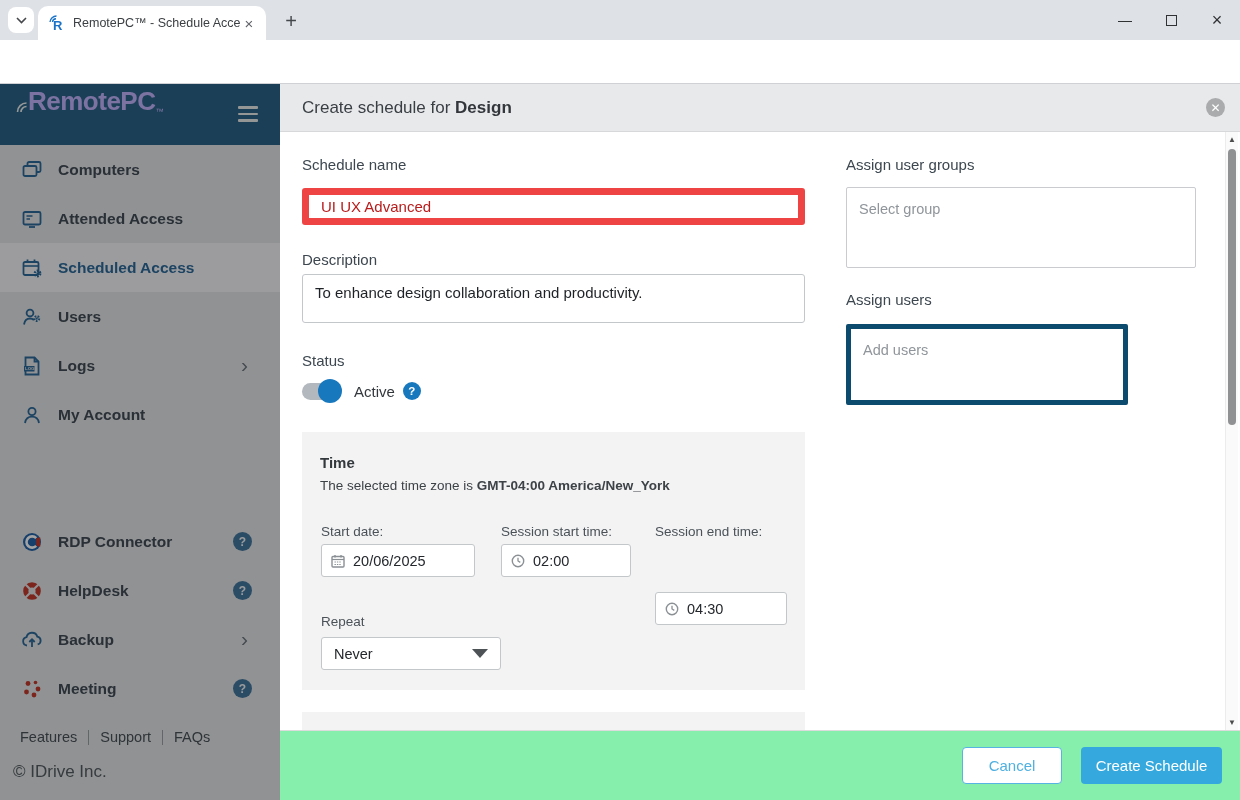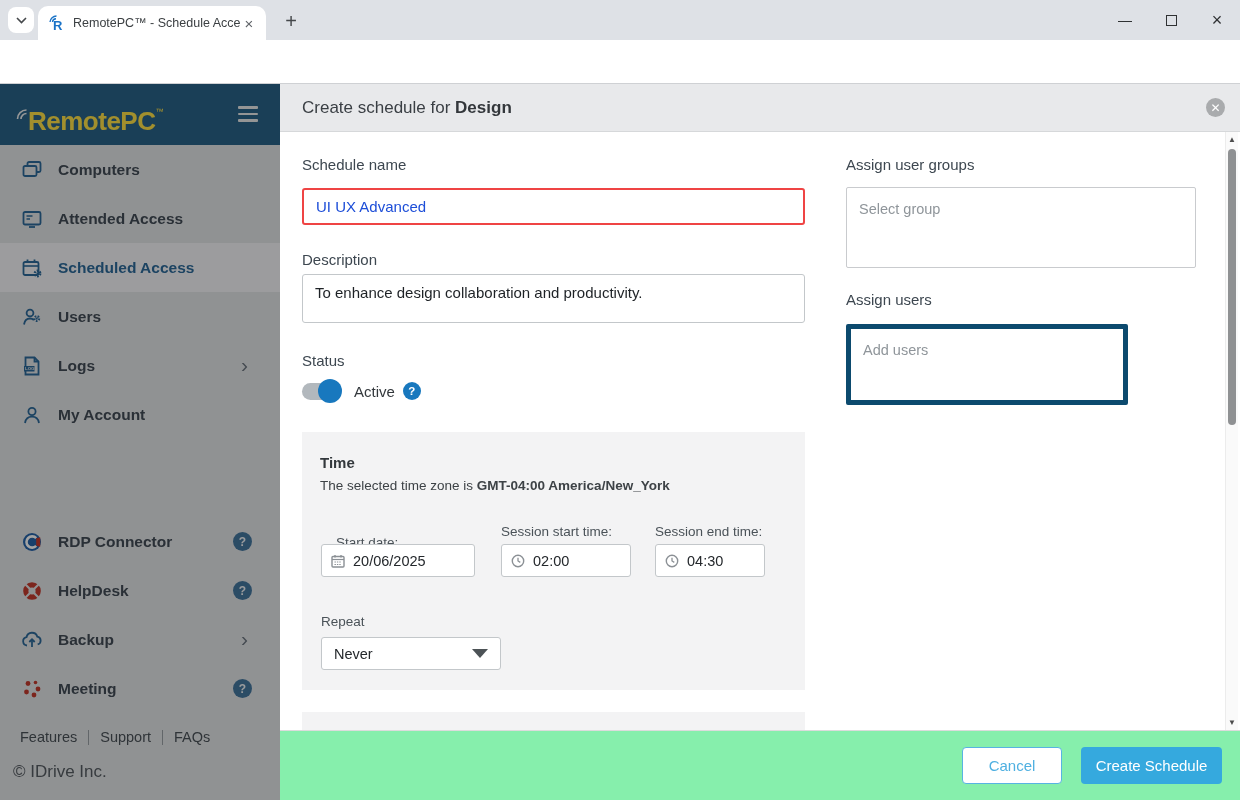--- a/index.html
+++ b/index.html
@@ -17,21 +17,21 @@
   .wbtn{width:46px;height:40px;display:flex;align-items:center;justify-content:center;color:#2f3133;font-size:14px;}
   .wsq{width:11px;height:11px;border:1.3px solid #2f3133;}
   .toolbar{position:absolute;left:0;top:40px;width:1240px;height:44px;background:#fff;border-bottom:1px solid #cfd1d4;}
   .navic{position:absolute;top:50px;width:24px;height:24px;display:flex;align-items:center;justify-content:center;font-size:18px;color:#5f6368;}
   .urlpill{position:absolute;left:122px;top:46px;width:1072px;height:32px;border-radius:16px;background:#f0f2f4;display:flex;align-items:center;padding:0 14px;}
   .urltext{font-size:14px;color:#202124;margin-left:10px;flex:1;}
 
   
   .sidebar{position:absolute;left:0;top:84px;width:280px;height:716px;background:#e2e4e6;}
   .sb-head{position:absolute;left:0;top:0;width:280px;height:61px;background:#2a6389;}
-  .logo{position:absolute;left:16px;top:22px;display:flex;align-items:flex-start;color:#fde047;}
+  .logo{position:absolute;left:16px;top:2px;display:flex;align-items:flex-end;color:#c4b5fd;}
   .logo-arcs{margin-top:2px;}
   .logo-text{font-size:26px;font-weight:bold;letter-spacing:-0.5px;margin-left:-3px;line-height:30px;}
   .logo-tm{font-size:8px;margin-top:1px;}
   .burger{position:absolute;right:22px;top:22px;width:20px;}
   .burger div{height:2.6px;background:#e8eaea;margin-bottom:4px;border-radius:1px;}
   .nav{position:absolute;left:0;top:61px;width:280px;}
   .nav2{position:absolute;left:0;top:433px;width:280px;}
   .sb-item{position:relative;height:49px;display:flex;align-items:center;padding-left:20px;color:#424c56;}
   .sb-item.active{background:#f4f5f7;color:#2d6a9a;}
   .sb-ic{width:26px;height:24px;color:#2d6a9a;display:flex;align-items:center;}
@@ -45,21 +45,21 @@
   .dim{position:absolute;left:0;top:84px;width:280px;height:716px;background:rgba(0,0,0,0.36);z-index:5;}
 
   
   .modal{position:absolute;left:280px;top:84px;width:960px;height:716px;background:#fff;}
   .m-head{position:absolute;left:0;top:0;width:960px;height:48px;background:#e8e9eb;border-bottom:1px solid #d6d8da;display:flex;align-items:center;padding-left:22px;}
   .m-title{font-size:17px;color:#3a3f44;white-space:pre-wrap;}
   .m-title b{color:#33373b;}
   .m-close{position:absolute;right:15px;top:14px;width:19px;height:19px;border-radius:50%;background:#a9abad;color:#fff;font-size:12px;font-weight:bold;display:flex;align-items:center;justify-content:center;}
   .m-body{position:absolute;left:0;top:48px;width:960px;height:598px;background:#fff;overflow:hidden;padding-left:32px;}
   .lbl{font-size:15px;color:#3d4750;}
-  .field{background:#fff;border:2px solid #ef4444;border-radius:3px;font-size:15px;color:#1d4ed8;display:flex;align-items:center;padding:0 12px;}
+  .field{background:#fff;border:7px solid #ef4444;border-radius:3px;font-size:15px;color:#b91c1c;display:flex;align-items:center;padding:0 12px;}
   .area{background:#fff;border:1px solid #c3c7ca;border-radius:3px;font-size:15px;color:#1e2226;padding:9px 12px;}
   .ph{color:#8f959a;font-size:14.5px;}
   
   .c-left{position:absolute;left:22px;top:0;width:503px;}
   .sched-label{position:absolute;left:0;top:24px;}
   .sched-input{position:absolute;left:0;top:56px;width:503px;height:37px;}
   .desc-label{position:absolute;left:0;top:119px;}
   .desc-input{position:absolute;left:0;top:142px;width:503px;height:49px;}
   .status-label{position:absolute;left:0;top:220px;}
   .toggle-row{position:absolute;left:0;top:248px;display:flex;align-items:flex-end;}
@@ -313,21 +313,21 @@
               <span class="knob"></span>
             </span>
           <span class="tog-text">Active</span>
           <span class="qblue">?</span>
         </div>
 
         <div class="panel p-time">
           <div class="p-title">Time</div>
           <div class="p-tz"><span>The selected time zone is </span><b>GMT-04:00 America/New_York</b></div>
 
-          <div class="f-lbl" style="left:34px;margin-top:11px;">Start date:</div>
+          <div class="f-lbl" style="left:19px;">Start date:</div>
           <div class="f-lbl" style="left:199px;">Session start time:</div>
           <div class="f-lbl" style="left:353px;">Session end time:</div>
 
           <div class="f-box" style="left:19px;width:154px;">
             <span class="f-ic">
               <svg width="14" height="14" viewBox="0 0 14 14">
                   <rect x="1" y="2.5" width="12" height="10.5" rx="1" fill="none" stroke="#8b9095" stroke-width="1.4"></rect>
                   <line x1="1" y1="5.5" x2="13" y2="5.5" stroke="#8b9095" stroke-width="1.2"></line>
                   <line x1="4" y1="1" x2="4" y2="3.5" stroke="#8b9095" stroke-width="1.4"></line>
                   <line x1="10" y1="1" x2="10" y2="3.5" stroke="#8b9095" stroke-width="1.4"></line>
@@ -339,21 +339,21 @@
           </div>
           <div class="f-box" style="left:199px;width:130px;">
             <span class="f-ic">
               <svg width="14" height="14" viewBox="0 0 14 14">
                   <circle cx="7" cy="7" r="5.7" fill="none" stroke="#8b9095" stroke-width="1.4"></circle>
                   <path d="M7 3.8V7l2.3 1.4" fill="none" stroke="#8b9095" stroke-width="1.3"></path>
                 </svg>
             </span>
             <span>02:00</span>
           </div>
-          <div class="f-box" style="left:353px;width:110px;">
+          <div class="f-box" style="left:353px;width:132px;margin-top:48px;">
             <span class="f-ic">
               <svg width="14" height="14" viewBox="0 0 14 14">
                   <circle cx="7" cy="7" r="5.7" fill="none" stroke="#8b9095" stroke-width="1.4"></circle>
                   <path d="M7 3.8V7l2.3 1.4" fill="none" stroke="#8b9095" stroke-width="1.3"></path>
                 </svg>
             </span>
             <span>04:30</span>
           </div>
 
           <div class="rep-lbl">Repeat</div>

